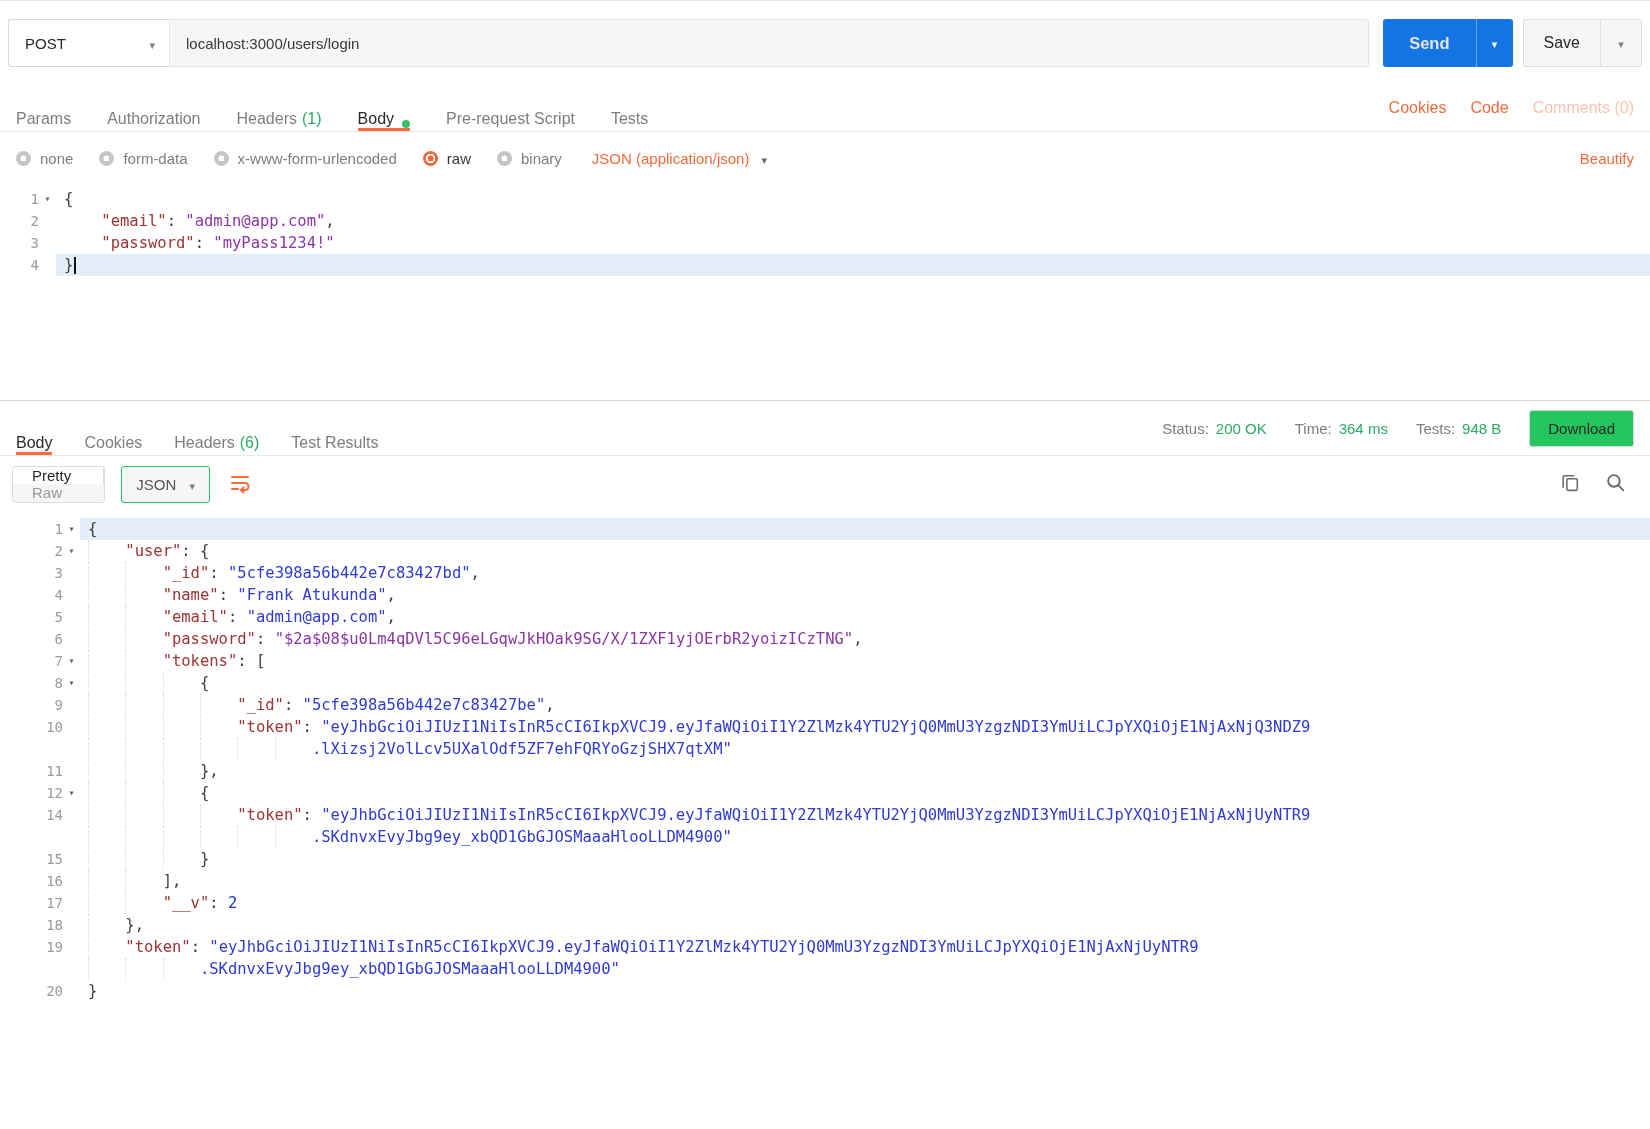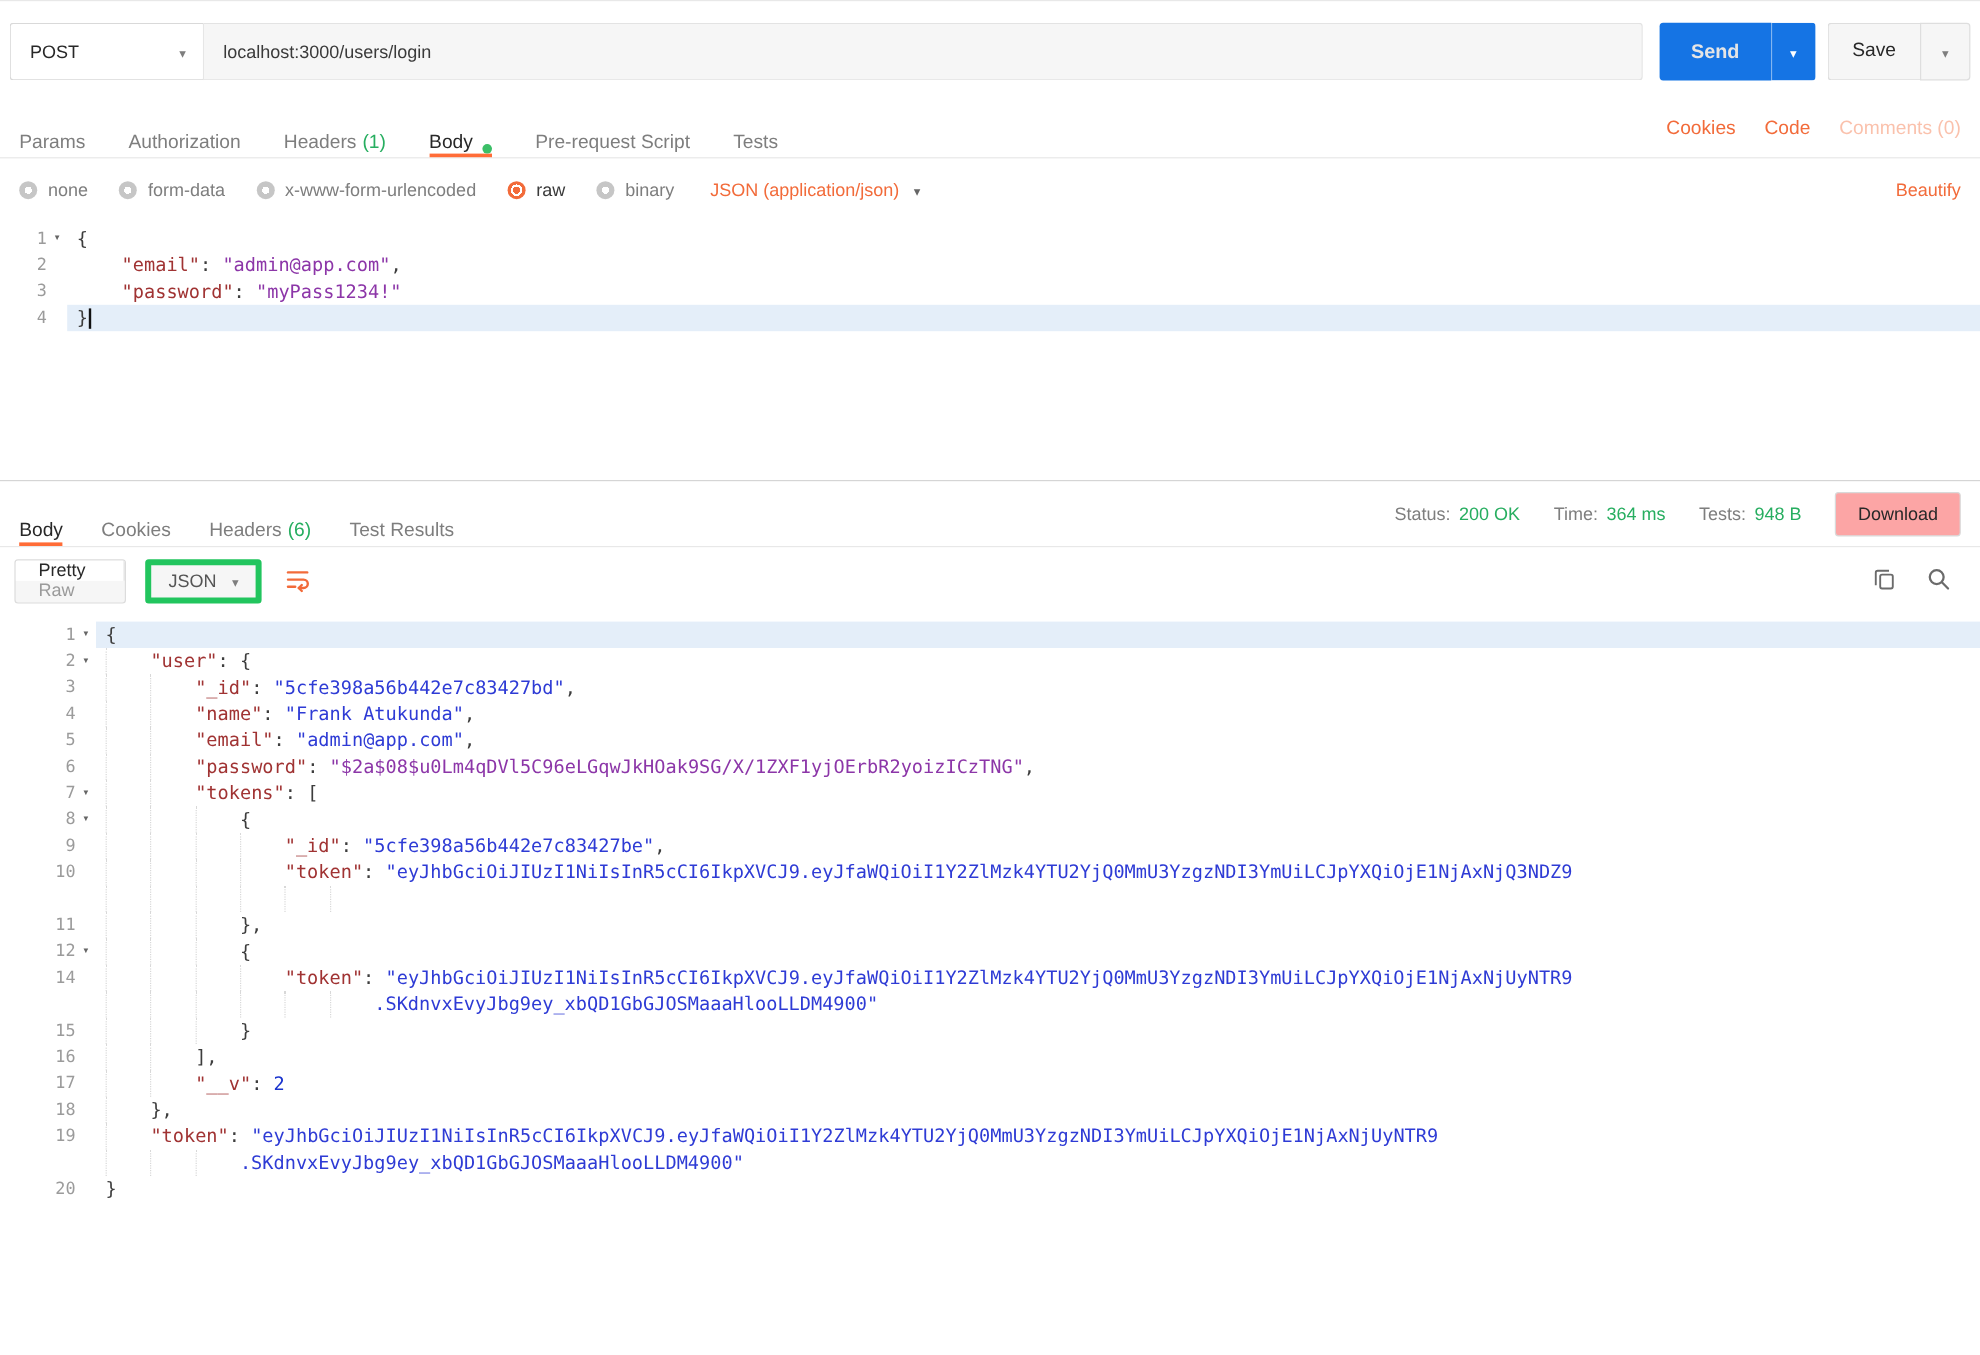--- a/index.html
+++ b/index.html
@@ -92,30 +92,30 @@
 
   
   .resp-header { display:flex; align-items:stretch; height:56px; border-top:1px solid #D5D5D5; border-bottom:1px solid #E8E8E8; padding:0 16px; flex:0 0 auto; }
   .resp-tabs { display:flex; gap:32px; }
   .resp-meta { margin-left:auto; display:flex; align-items:center; gap:7px; font-size:15px; }
   .meta-label { color:#7E7E7E; }
   .meta-value { color:#27AE60; }
   .meta-gap { width:14px; }
   .download-btn {
     margin-left:28px; align-self:center; padding:9px 18px; cursor:pointer;
-    border:1px solid #D9D9D9; border-radius:3px; background:#fca5a5;
+    border:1px solid #D9D9D9; border-radius:3px; background:#22c55e;
     font-size:15px; color:#282828; font-family:"Liberation Sans", sans-serif;
   }
 
   
   .resp-toolbar { display:flex; align-items:center; height:56px; padding:0 12px; gap:16px; flex:0 0 auto; }
   .segmented { display:flex; height:37px; border:1px solid #DCDCDC; border-radius:3px; background:#F6F6F6; overflow:hidden;flex-direction:column; }
   .segment { display:flex; align-items:center; padding:0 19px; font-size:15px; color:#9A9A9A; cursor:pointer; }
   .segment.active { background:#fff; color:#282828; border-right:1px solid #DCDCDC; }
-  .format-select { display:flex; align-items:center; gap:13px; height:37px; border:5px solid #22c55e; border-radius:3px; background:#F6F6F6; padding:0 14px; font-size:15px; color:#555; cursor:pointer; }
+  .format-select { display:flex; align-items:center; gap:13px; height:37px; border:1px solid #22c55e; border-radius:3px; background:#F6F6F6; padding:0 14px; font-size:15px; color:#555; cursor:pointer; }
   .icon-btn { display:flex; align-items:center; justify-content:center; background:none; border:none; cursor:pointer; padding:2px; }
   .toolbar-right { margin-left:auto; display:flex; gap:20px; align-items:center; padding-right:10px; }
 </style>
 </head>
 <body>
 
 <div class="app">
 
   <div class="url-row">
     <div class="method-select">
@@ -370,21 +370,21 @@
           <span class="lnum">10</span>
           <span class="fold"></span>
         </div>
         <div class="code-line"><span class="ind"></span><span class="ind"></span><span class="ind"></span><span class="ind"></span><span class="tok-k">"token"</span><span class="tok-p">: </span><span class="tok-s">"eyJhbGciOiJIUzI1NiIsInR5cCI6IkpXVCJ9.eyJfaWQiOiI1Y2ZlMzk4YTU2YjQ0MmU3YzgzNDI3YmUiLCJpYXQiOjE1NjAxNjQ3NDZ9</span></div>
       </div>
       <div class="code-row">
         <div class="gutter">
           <span class="lnum"></span>
           <span class="fold"></span>
         </div>
-        <div class="code-line"><span class="ind"></span><span class="ind"></span><span class="ind"></span><span class="ind"></span><span class="ind"></span><span class="ind"></span></div>
+        <div class="code-line"><span class="ind"></span><span class="ind"></span><span class="ind"></span><span class="ind"></span><span class="ind"></span><span class="ind"></span><span class="tok-s">.lXizsj2VolLcv5UXalOdf5ZF7ehFQRYoGzjSHX7qtXM"</span></div>
       </div>
       <div class="code-row">
         <div class="gutter">
           <span class="lnum">11</span>
           <span class="fold"></span>
         </div>
         <div class="code-line"><span class="ind"></span><span class="ind"></span><span class="ind"></span><span class="tok-p">},</span></div>
       </div>
       <div class="code-row">
         <div class="gutter">

